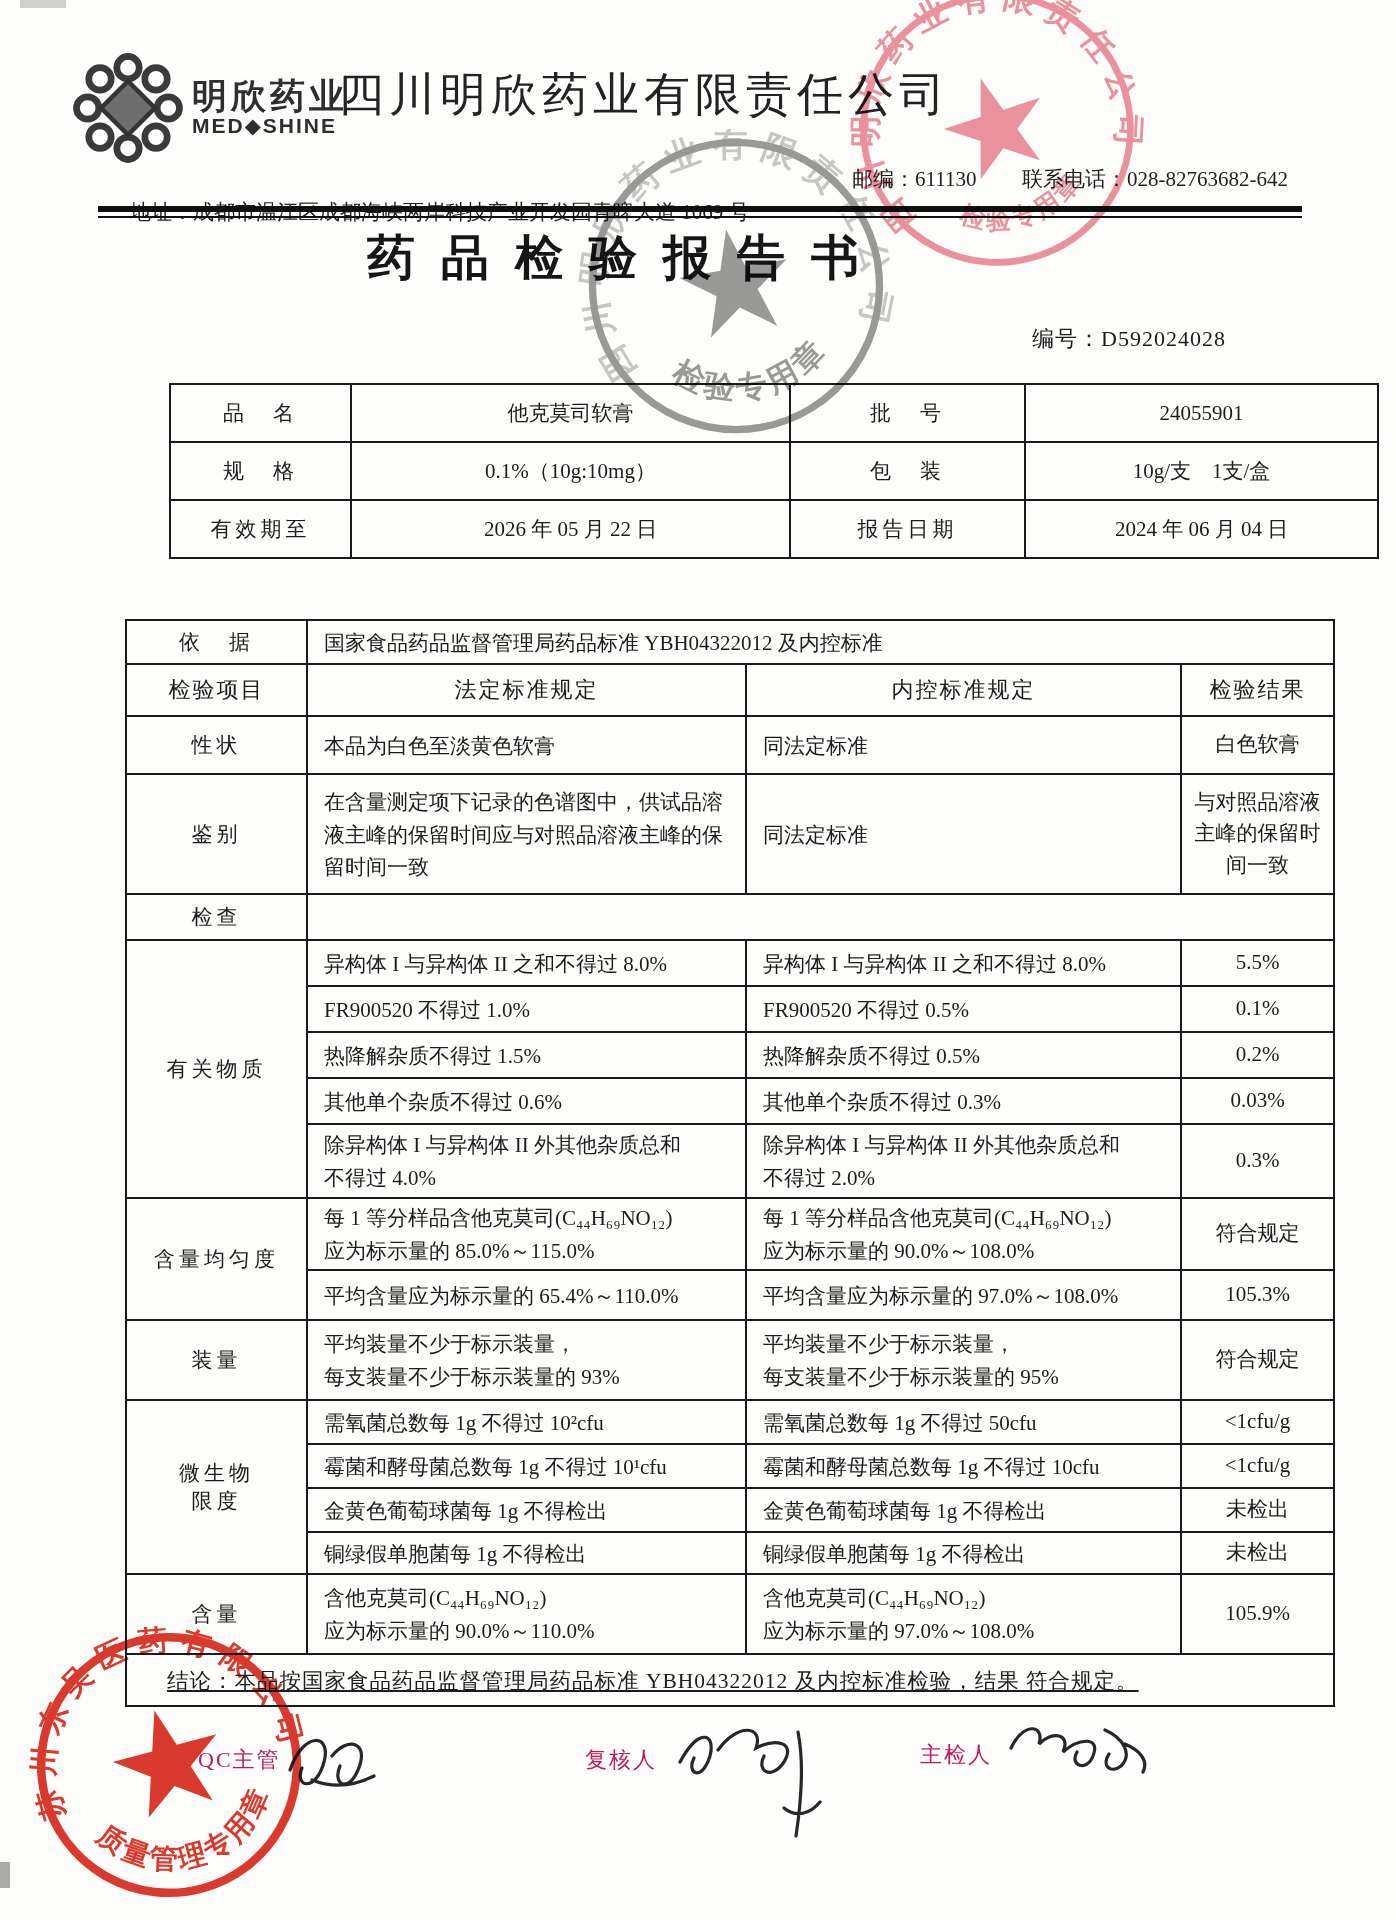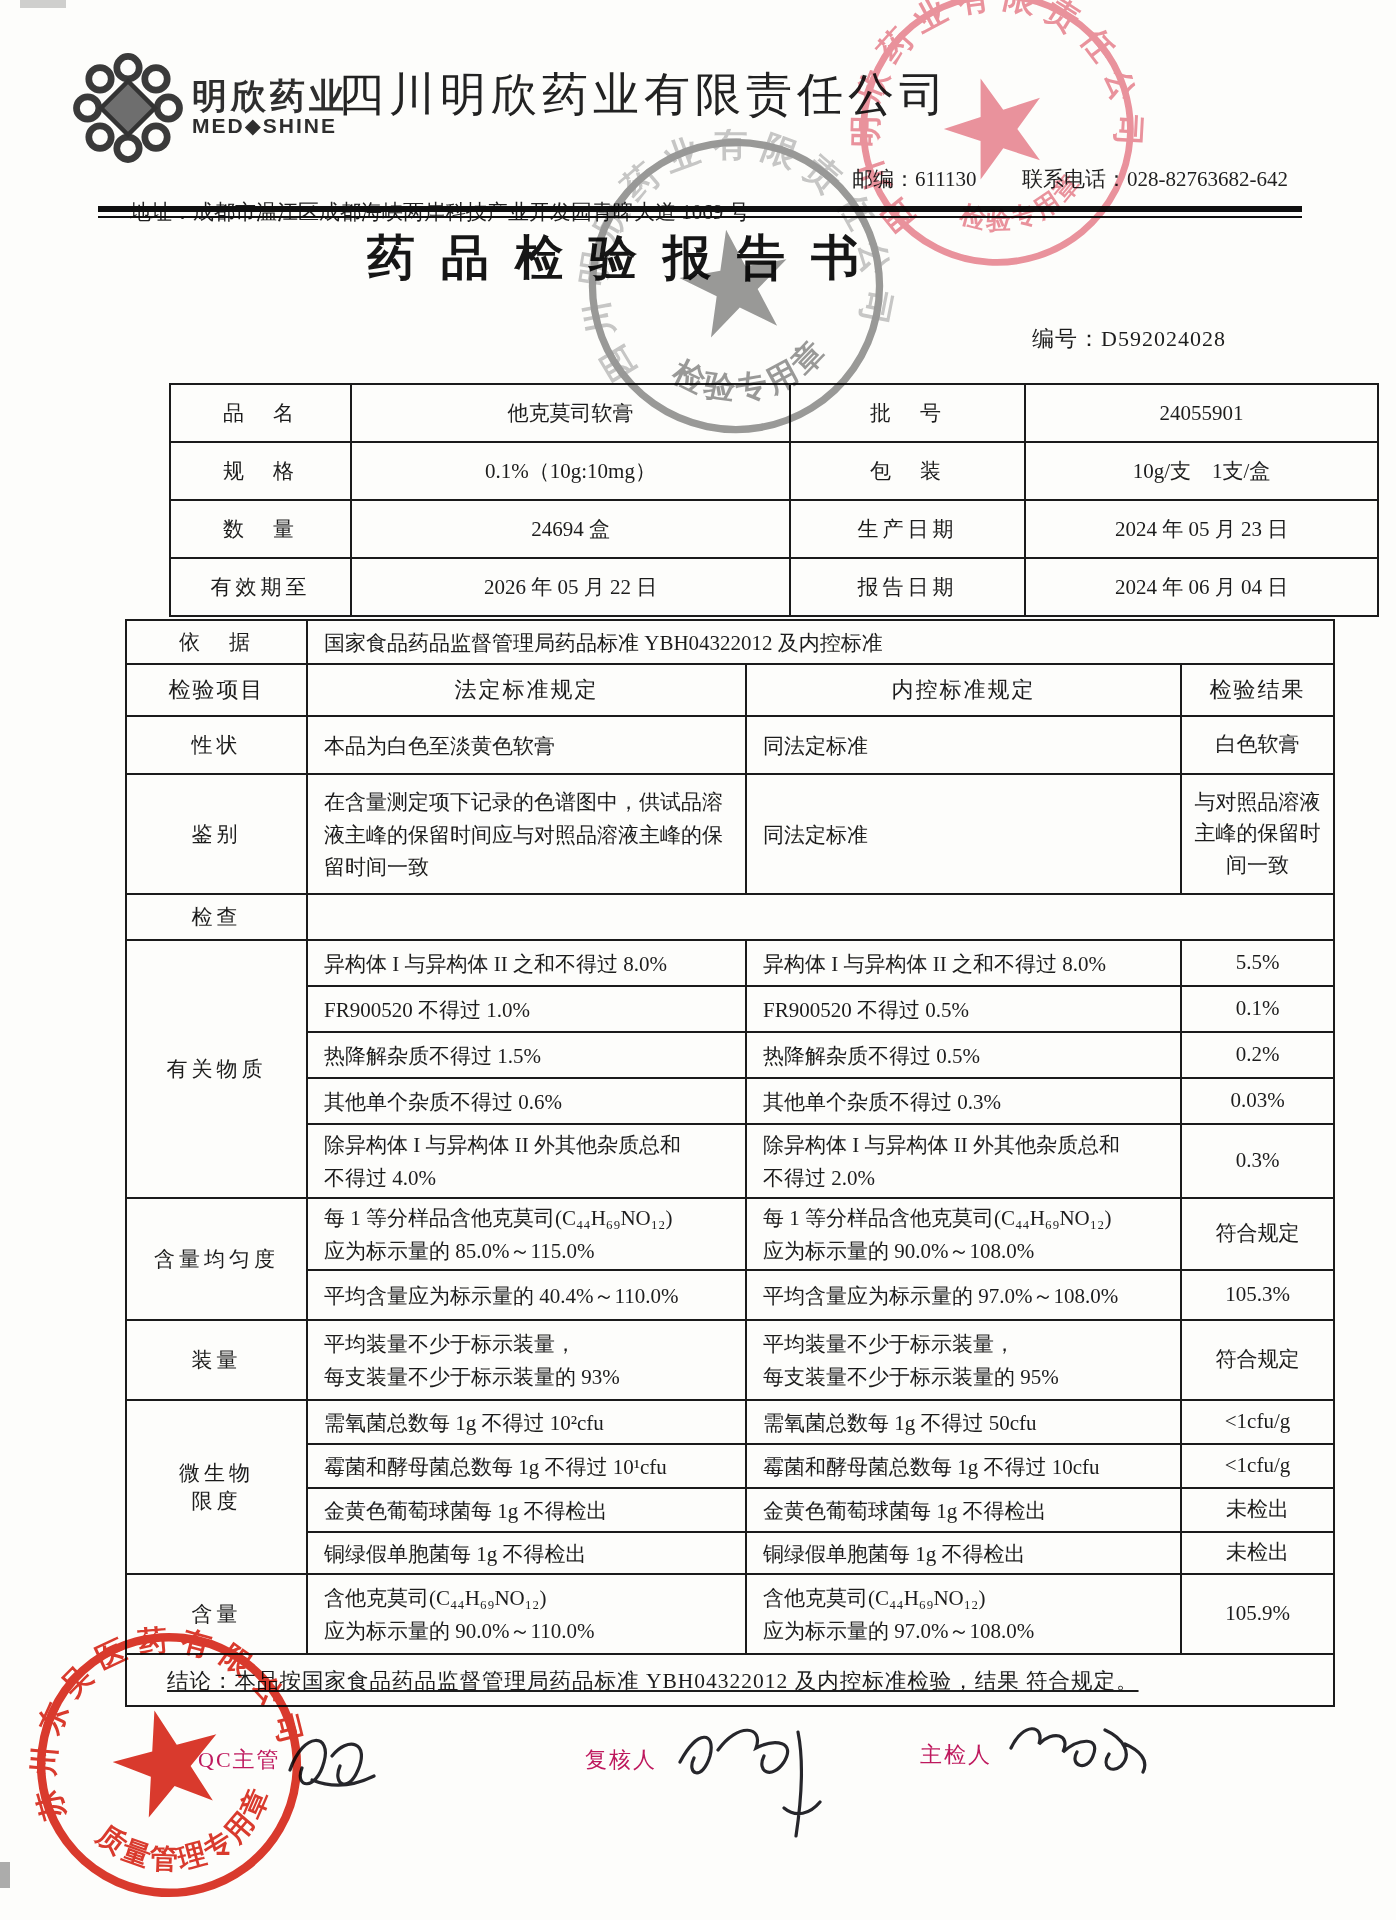--- a/index.html
+++ b/index.html
@@ -97,26 +97,20 @@
         <td class="lab">批　号</td>
         <td class="val">24055901</td>
       </tr>
       <tr style="height:58px">
         <td class="lab">规　格</td>
         <td class="val">0.1%（10g:10mg）</td>
         <td class="lab">包　装</td>
         <td class="val">10g/支　1支/盒</td>
       </tr>
       <tr style="height:58px">
-        <td class="lab">数　量</td>
-        <td class="val">24694 盒</td>
-        <td class="lab">生产日期</td>
-        <td class="val">2024 年 05 月 23 日</td>
-      </tr>
-      <tr style="height:58px">
         <td class="lab">有效期至</td>
         <td class="val">2026 年 05 月 22 日</td>
         <td class="lab">报告日期</td>
         <td class="val">2024 年 06 月 04 日</td>
       </tr>
     </tbody>
   </table>
 
   <table class="t-main">
     <colgroup>
@@ -182,21 +176,21 @@
       </tr>
       <tr style="height:72px">
         <td class="lab" rowspan="2">含量均匀度</td>
         <td class="std">每 1 等分样品含他克莫司(C₄₄H₆₉NO₁₂)
 应为标示量的 85.0%～115.0%</td>
         <td class="std">每 1 等分样品含他克莫司(C₄₄H₆₉NO₁₂)
 应为标示量的 90.0%～108.0%</td>
         <td class="res">符合规定</td>
       </tr>
       <tr style="height:50px">
-        <td class="std">平均含量应为标示量的 40.4%～110.0%</td>
+        <td class="std">平均含量应为标示量的 65.4%～110.0%</td>
         <td class="std">平均含量应为标示量的 97.0%～108.0%</td>
         <td class="res">105.3%</td>
       </tr>
       <tr style="height:80px">
         <td class="lab">装量</td>
         <td class="std">平均装量不少于标示装量，
 每支装量不少于标示装量的 93%</td>
         <td class="std">平均装量不少于标示装量，
 每支装量不少于标示装量的 95%</td>
         <td class="res">符合规定</td>

